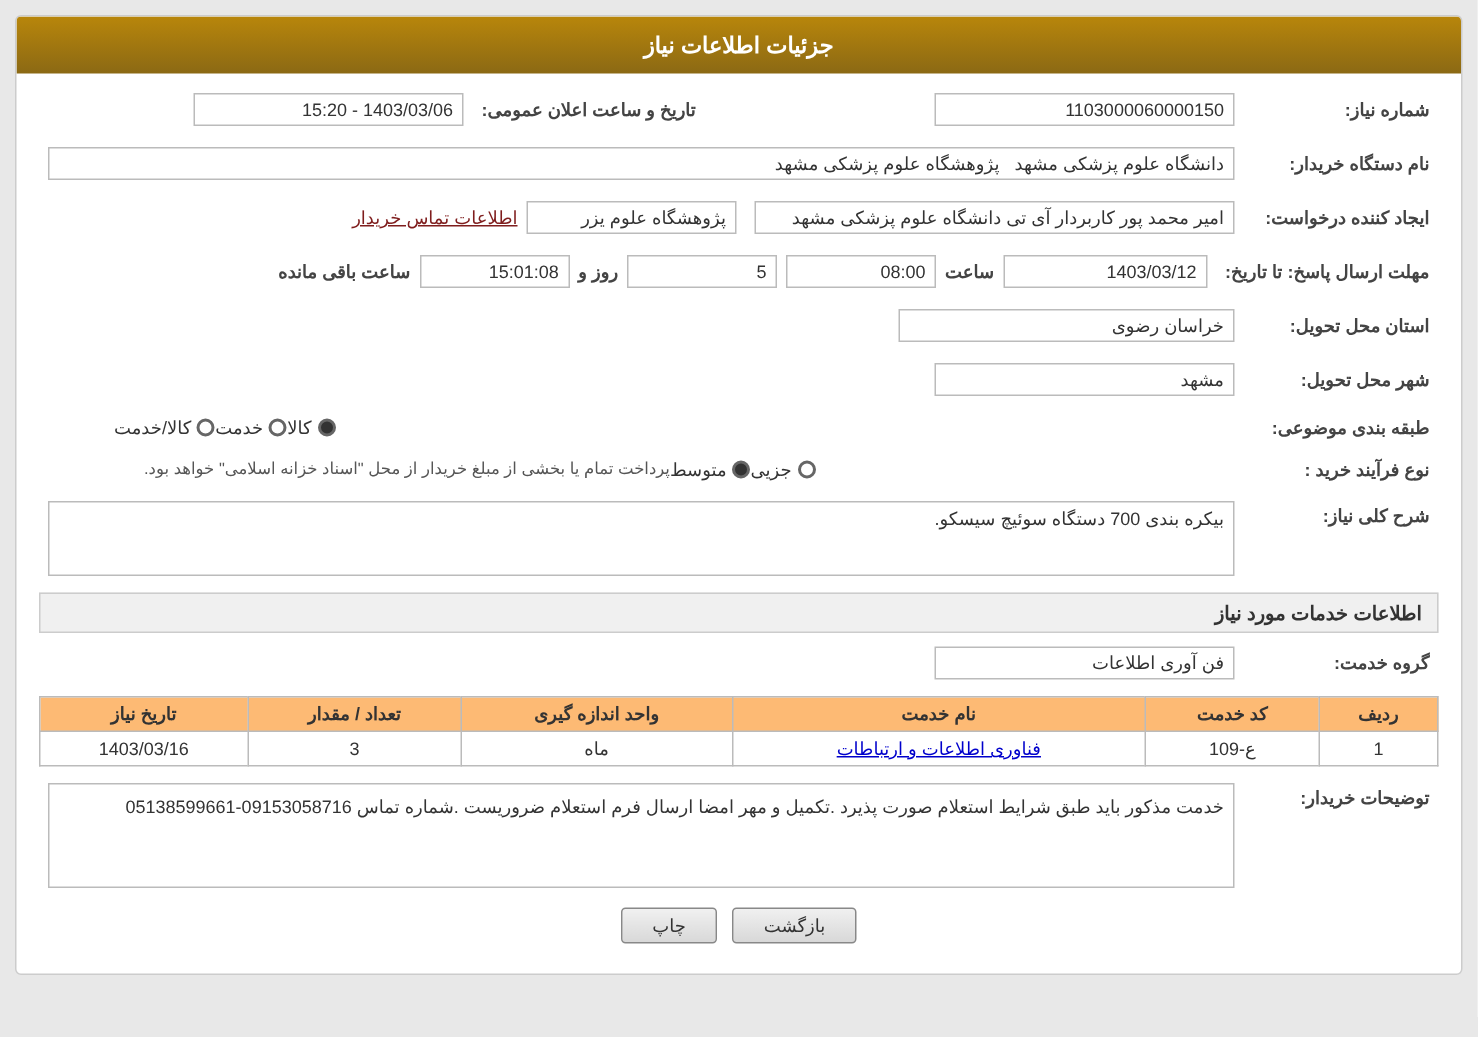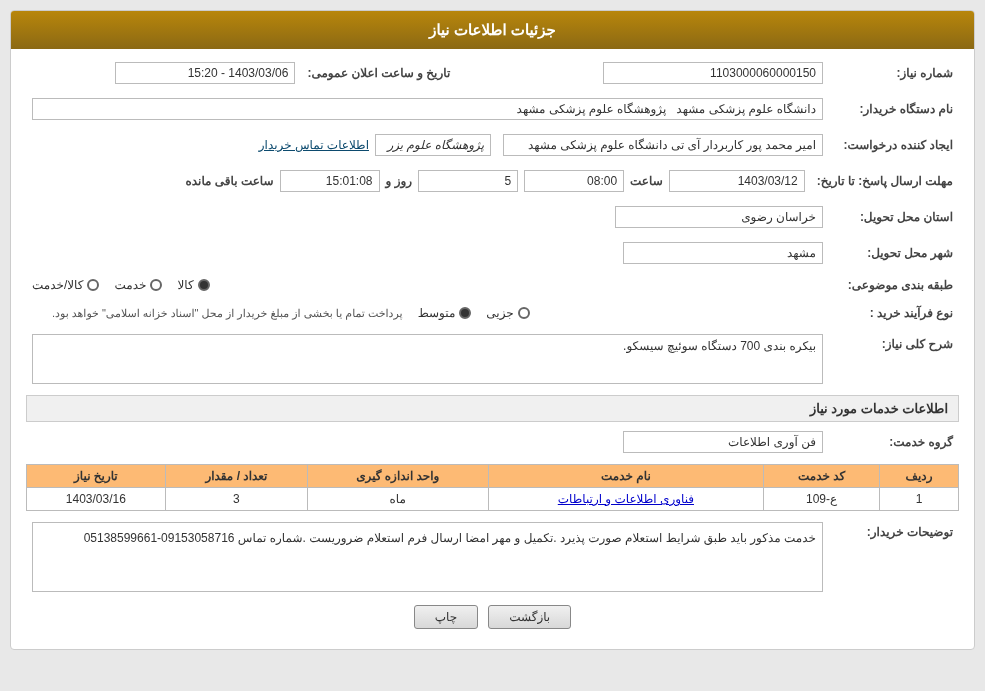--- a/index.html
+++ b/index.html
@@ -70,21 +70,21 @@
       display: flex;
       align-items: center;
       width: 100%;
     }
     .row-flex {
       display: flex;
       align-items: center;
       gap: 6px;
     }
     .link-blue {
-      color: #0c4a6e;
+      color: #7f1d1d;
       text-decoration: underline;
       cursor: pointer;
     }
     .section-title {
       background: #f0f0f0;
       border: 1px solid #ccc;
       padding: 5px 10px;
       font-weight: bold;
       font-size: 13px;
       margin: 6px 0;
@@ -94,23 +94,22 @@
       border: 1px solid #bbb;
       background: #fff;
       padding: 4px 6px;
       min-height: 50px;
       width: 100%;
       text-align: right;
       font-size: 12px;
     }
     .radio-row {
       display: flex;
-      align-items: center;
-      gap: 15px;
       flex-direction: row-reverse;
+      margin-left: 44px;
     }
     .radio-item {
       display: flex;
       align-items: center;
       gap: 4px;
     }
     .radio-circle {
       width: 12px;
       height: 12px;
       border-radius: 50%;
@@ -189,21 +188,21 @@
       <span>جزئیات اطلاعات نیاز</span>
     </div>
 
     <div class="card-body">
 
       <table class="info-table">
         <tbody>
             <tr>
           <td class="label-cell">شماره نیاز:</td>
           <td class="value-cell">
-            <div class="input-box" style="width:220px;">
+            <div class="input-box" style="width:200px;">
               <span>1103000060000150</span>
             </div>
           </td>
           <td style="width:40px;"></td>
           <td class="label-cell">تاریخ و ساعت اعلان عمومی:</td>
           <td class="value-cell">
             <div class="input-box" style="width:180px;">
               <span>1403/03/06 - 15:20</span>
             </div>
           </td>
@@ -228,21 +227,21 @@
 
       <table class="info-table">
         <tbody>
             <tr>
           <td class="label-cell">ایجاد کننده درخواست:</td>
           <td class="value-cell" colspan="4">
             <div class="row-flex">
               <div class="input-box" style="width:320px;">
                 <span>امیر محمد پور کاربردار آی تی دانشگاه علوم پزشکی مشهد</span>
               </div>
-              <div class="input-box" style="width:116px; margin-right:6px;font-style:italic;">
+              <div class="input-box" style="width:140px; margin-right:6px;">
                 <span>پژوهشگاه علوم یزر</span>
               </div>
               <span class="link-blue">اطلاعات تماس خریدار</span>
             </div>
           </td>
         </tr>
       </tbody>
         </table>
 
       <table class="info-table">
@@ -270,21 +269,21 @@
           </td>
         </tr>
       </tbody>
         </table>
 
       <table class="info-table">
         <tbody>
             <tr>
           <td class="label-cell">استان محل تحویل:</td>
           <td class="value-cell" colspan="4">
-            <div class="input-box" style="width:208px;text-align:center;">
+            <div class="input-box" style="width:224px;text-align:center;">
               <span>خراسان رضوی</span>
             </div>
           </td>
         </tr>
       </tbody>
         </table>
 
       <table class="info-table">
         <tbody>
             <tr>

